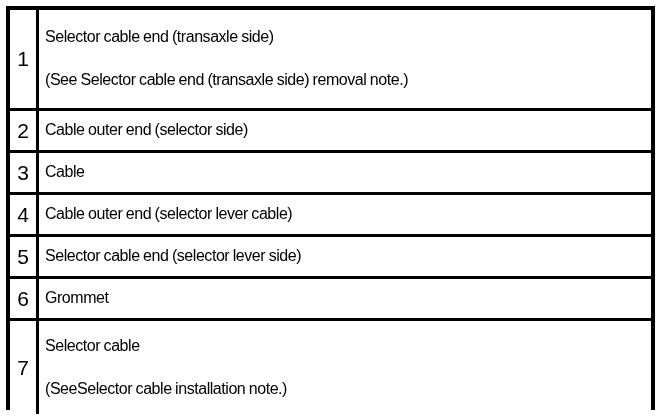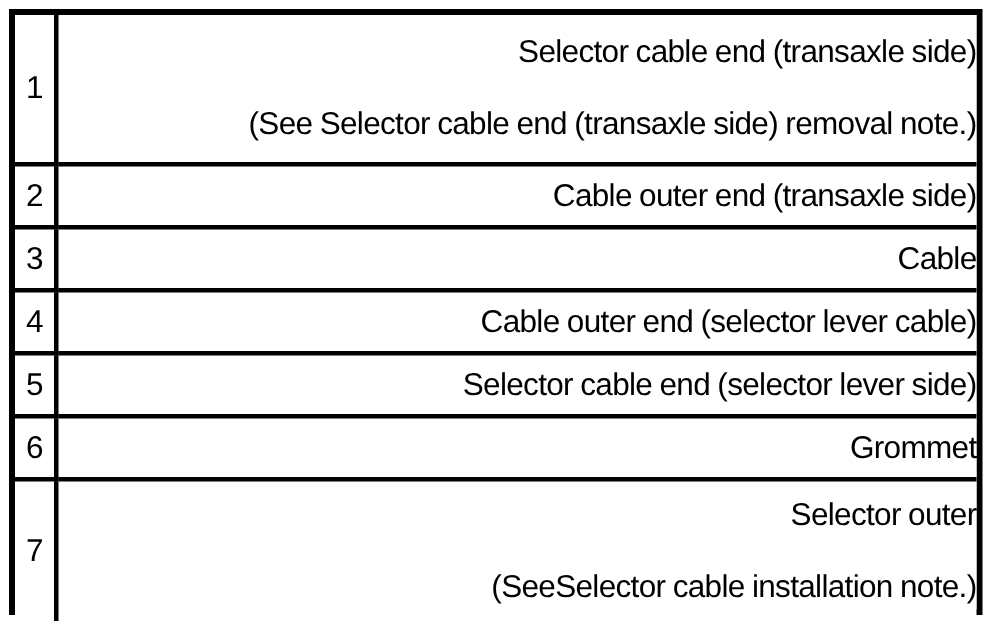--- a/index.html
+++ b/index.html
@@ -55,26 +55,25 @@
     text-align: center;
     font-size: 21px;
     line-height: 1.0;
     letter-spacing: -0.2px;
     font-family: "Liberation Sans", sans-serif;
   }
 
   
   td.desc-cell {
     padding-left: 6px;
-    font-size: 21px;
+    font-size: 16px;
     line-height: 1.0;
     letter-spacing: -0.45px;
     word-spacing: -0.5px;
     white-space: nowrap;
-    text-align: right;
   }
 
   tr.row-sep td {
     border-bottom: 3px solid #000000;
   }
 
   
   .desc-main {
     display: block;
   }
@@ -99,21 +98,21 @@
         <tr class="row-tall row-sep">
           <td class="num-cell">1</td>
           <td class="desc-cell">
             <span class="desc-main">Selector cable end (transaxle side)</span>
             <span class="desc-note">(See Selector cable end (transaxle side) removal note.)</span>
           </td>
         </tr>
 
         <tr class="row-std row-sep">
           <td class="num-cell">2</td>
-          <td class="desc-cell">Cable outer end (transaxle side)</td>
+          <td class="desc-cell">Cable outer end (selector side)</td>
         </tr>
 
         <tr class="row-std row-sep">
           <td class="num-cell">3</td>
           <td class="desc-cell">Cable</td>
         </tr>
 
         <tr class="row-std row-sep">
           <td class="num-cell">4</td>
           <td class="desc-cell">Cable outer end (selector lever cable)</td>
@@ -125,21 +124,21 @@
         </tr>
 
         <tr class="row-std row-sep">
           <td class="num-cell">6</td>
           <td class="desc-cell">Grommet</td>
         </tr>
 
         <tr class="row-tall2">
           <td class="num-cell">7</td>
           <td class="desc-cell">
-            <span class="desc-main">Selector outer</span>
+            <span class="desc-main">Selector cable</span>
             <span class="desc-note">(SeeSelector cable installation note.)</span>
           </td>
         </tr>
 
       </tbody>
     </table>
   </div>
 
 </div>
 

